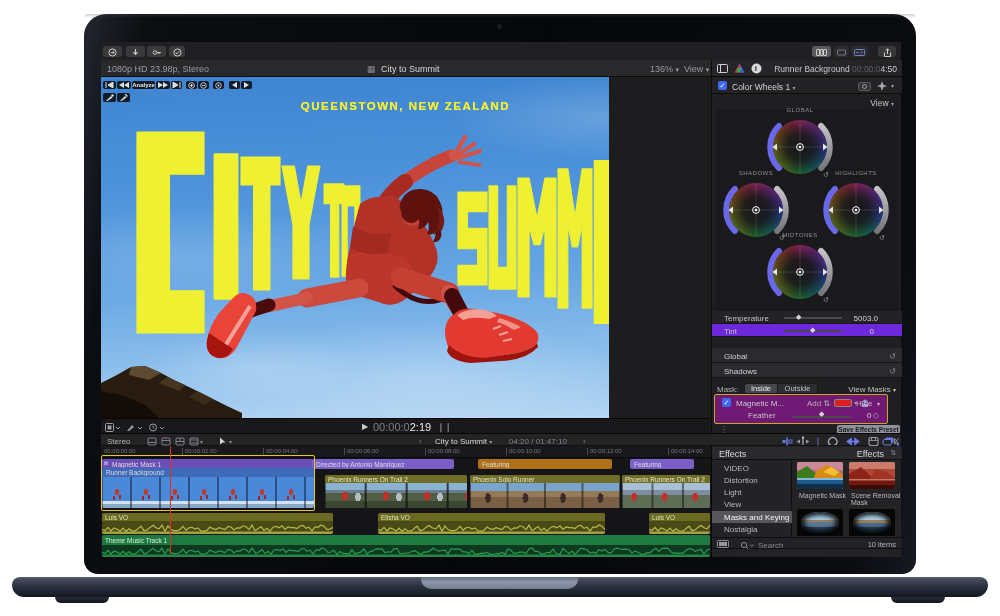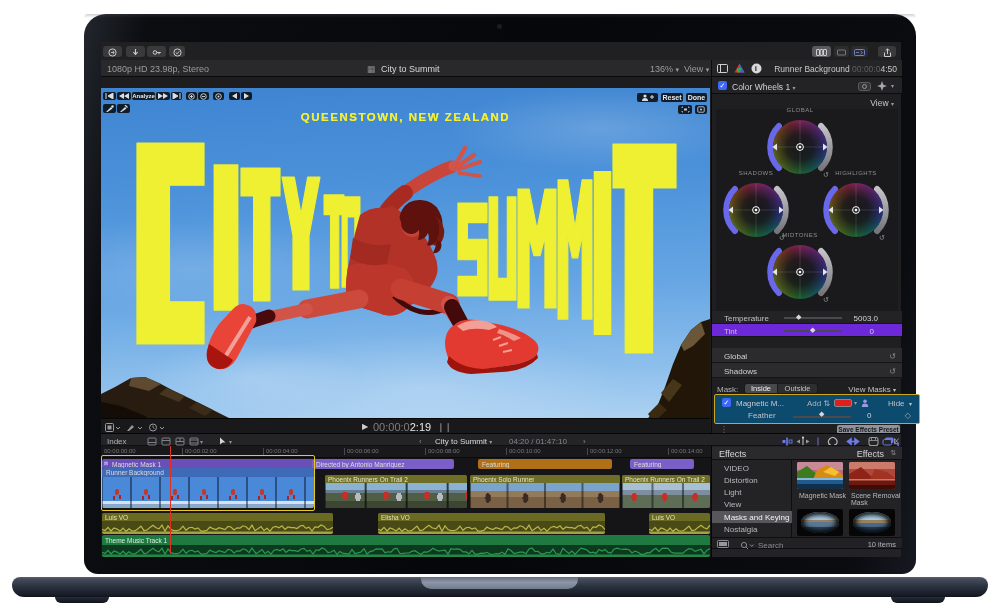--- a/index.html
+++ b/index.html
@@ -14,21 +14,21 @@
     border-radius:8px 8px 12px 12px; }
   #notch { position:absolute; left:421px; top:577px; width:157px; height:12px;
     background:linear-gradient(#646d7d 0%, #8d97a9 45%, #717b8c 100%);
     border-radius:0 0 10px 10px; }
   .foot { position:absolute; top:597px; width:54px; height:6px; background:linear-gradient(#262b35,#10131a); border-radius:0 0 6px 6px; }
   #ui { position:absolute; left:101px; top:42px; width:800px; height:515px; background:#1d1d1f; }
   #toolbar { position:absolute; left:0; top:0; width:800px; height:18px; background:#202022; }
   .tbtn { position:absolute; top:4px; height:11px; background:#3a3a3d; border-radius:3px; color:#cdcdd0; font-size:8px; text-align:center; }
   .tbtn svg { display:block; margin:1.5px auto; }
   #vbar { position:absolute; left:0; top:18px; width:610px; height:17px; background:#29292c; border-bottom:1px solid #0a0a0a; color:#9b9b9e; font-size:9px; }
-  #viewer { position:absolute; left:0; top:46px; width:609px; height:341px; overflow:hidden;
+  #viewer { position:absolute; left:0; top:35px; width:508px; height:341px; overflow:hidden;
     background:linear-gradient(178deg, #3e84d1 0%, #4c92da 30%, #65a5e3 58%, #8dbfec 82%, #b5d6f3 100%); }
   .ovbtn { position:absolute; background:rgba(5,5,5,0.82); color:#e8e8e8; border-radius:2px; font-size:6px; text-align:center; }
   #transport { position:absolute; left:0; top:376px; width:609px; height:16px; background:#19191b; border-top:1px solid #060606; }
   #inspector { position:absolute; left:610px; top:18px; width:190px; height:374px; background:#1f1f21; border-left:1px solid #0a0a0a; }
   #ttoolbar { position:absolute; left:0; top:391px; width:800px; height:13px; background:#242427; border-top:1px solid #060606; border-bottom:1px solid #101010; }
   #timeline { position:absolute; left:0; top:404px; width:610px; height:111px; background:#151517; }
   #effects { position:absolute; left:610px; top:404px; width:190px; height:111px; background:#232326; border-left:1px solid #070707; }
   .ins-row { position:absolute; left:0; width:190px; color:#c6c6c9; font-size:8px; }
   .wheelbox { position:absolute; width:66px; height:66px; }
   .wdisc { position:absolute; left:6px; top:6px; width:54px; height:54px; border-radius:50%;
@@ -405,21 +405,21 @@
       <div class="srow" style="top:303px;height:15px;background:#2b2b2e;border-bottom:1px solid #141416;">
         <span style="position:absolute;left:12px;top:4px;color:#d2d2d5;">Shadows</span>
         <span style="position:absolute;right:6px;top:4px;color:#88888c;">↺</span>
       </div>
       <div class="ins-row" style="top:320px;height:17px;">
         <span style="position:absolute;left:5px;top:5px;color:#b2b2b5;">Mask:</span>
         <span style="position:absolute;left:32px;top:3px;width:34px;height:11px;background:#48484c;border:1px solid #1a1a1a;border-radius:3px 0 0 3px;color:#ededf0;text-align:center;line-height:10px;font-size:7.5px;">Inside</span>
         <span style="position:absolute;left:66px;top:3px;width:40px;height:11px;background:#2e2e31;border:1px solid #1a1a1a;border-left:none;border-radius:0 3px 3px 0;color:#c2c2c5;text-align:center;line-height:10px;font-size:7.5px;">Outside</span>
         <span style="position:absolute;right:6px;top:5px;color:#c2c2c5;">View Masks <span style="font-size:6px;">▾</span></span>
       </div>
-      <div class="abs" style="left:2px;top:334px;width:206px;height:30px;border:1px solid #c8a820;border-radius:2px;background:#0c4a6e;">
+      <div class="abs" style="left:2px;top:334px;width:174px;height:30px;border:1px solid #c8a820;border-radius:2px;background:#701a75;">
         <span style="position:absolute;left:7px;top:3px;width:9px;height:9px;background:#3d68f5;border-radius:2px;color:#fff;font-size:7px;text-align:center;line-height:9px;">✓</span>
         <span style="position:absolute;left:21px;top:4px;color:#c9c9cc;font-size:8px;">Magnetic M...</span>
         <span style="position:absolute;left:92px;top:4px;color:#b2b2b5;font-size:8px;">Add ⇅</span>
         <span style="position:absolute;left:119px;top:3.5px;width:18px;height:8px;background:#dd1f1f;border-radius:2px;border:0.5px solid #888;"></span>
         <span style="position:absolute;left:139px;top:4px;color:#98989c;font-size:6px;">▾</span>
         <svg style="position:absolute;left:146px;top:4px;" width="8" height="8" viewBox="0 0 8 8">
             <circle cx="4" cy="2.2" r="1.8" fill="#9a9ade"></circle>
             <path d="M0.8,8 Q0.8,4.6 4,4.6 Q7.2,4.6 7.2,8 Z" fill="#9a9ade"></path>
           </svg>
         <span style="position:absolute;right:7px;top:4px;color:#c2c2c5;font-size:8px;">Hide&nbsp; <span style="font-size:6px;">▾</span></span>
@@ -427,21 +427,21 @@
         <div style="position:absolute;left:78px;top:21px;width:58px;height:1.5px;background:#4a4a4e;"></div>
         <span style="position:absolute;left:104px;top:15px;color:#d8d8db;font-size:7px;">◆</span>
         <span style="position:absolute;left:152px;top:16px;color:#d2d2d5;font-size:8px;">0</span>
         <span style="position:absolute;right:8px;top:16px;color:#a2a2a5;font-size:8px;">◇</span>
       </div>
       <div class="abs" style="left:125px;top:365px;width:63px;height:9px;background:#8f949c;border-radius:2px;color:#1a1a1c;font-size:6.5px;font-weight:bold;text-align:center;line-height:9px;">Save Effects Preset</div>
       <span style="position:absolute;left:8px;top:365px;color:#88888c;font-size:8px;">⋮</span>
     </div>
 
     <div id="ttoolbar">
-      <span style="position:absolute;left:6px;top:3px;color:#b2b2b5;font-size:8px;">Index</span>
+      <span style="position:absolute;left:6px;top:3px;color:#b2b2b5;font-size:8px;">Stereo</span>
       <svg style="position:absolute;left:46px;top:3px;" width="60" height="9" viewBox="0 0 60 9">
         <g stroke="#8a8a8e" fill="none" stroke-width="0.9">
           <rect x="1" y="1" width="8" height="7" rx="1"></rect>
             <line x1="1" y1="5.5" x2="9" y2="5.5"></line>
           <rect x="15" y="1" width="8" height="7" rx="1"></rect>
             <line x1="15" y1="3.5" x2="23" y2="3.5"></line>
           <rect x="29" y="1" width="8" height="7" rx="1"></rect>
             <line x1="29" y1="4.5" x2="37" y2="4.5"></line>
             <line x1="33" y1="1" x2="33" y2="4.5"></line>
           <rect x="43" y="1" width="8" height="7" rx="1"></rect>

